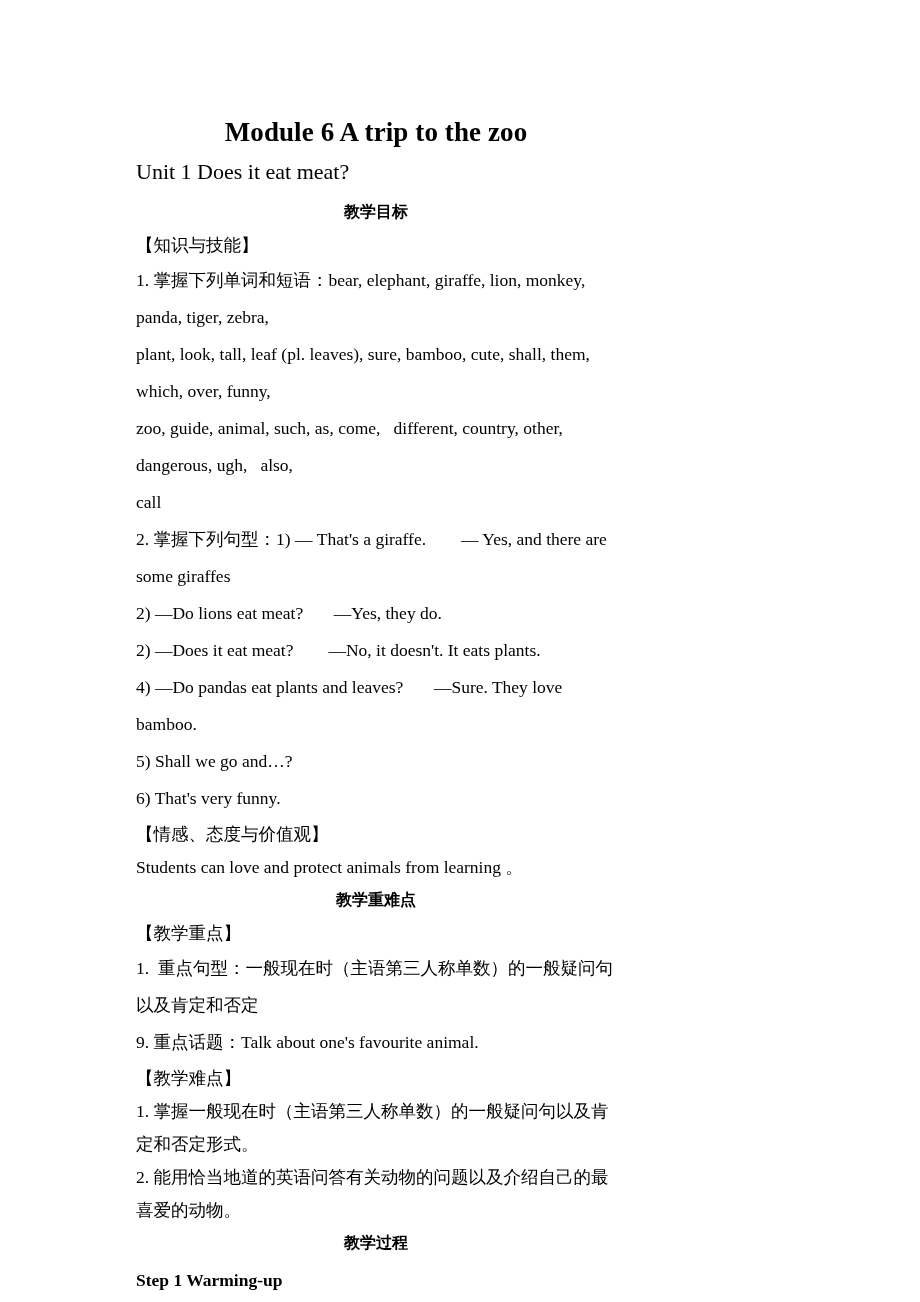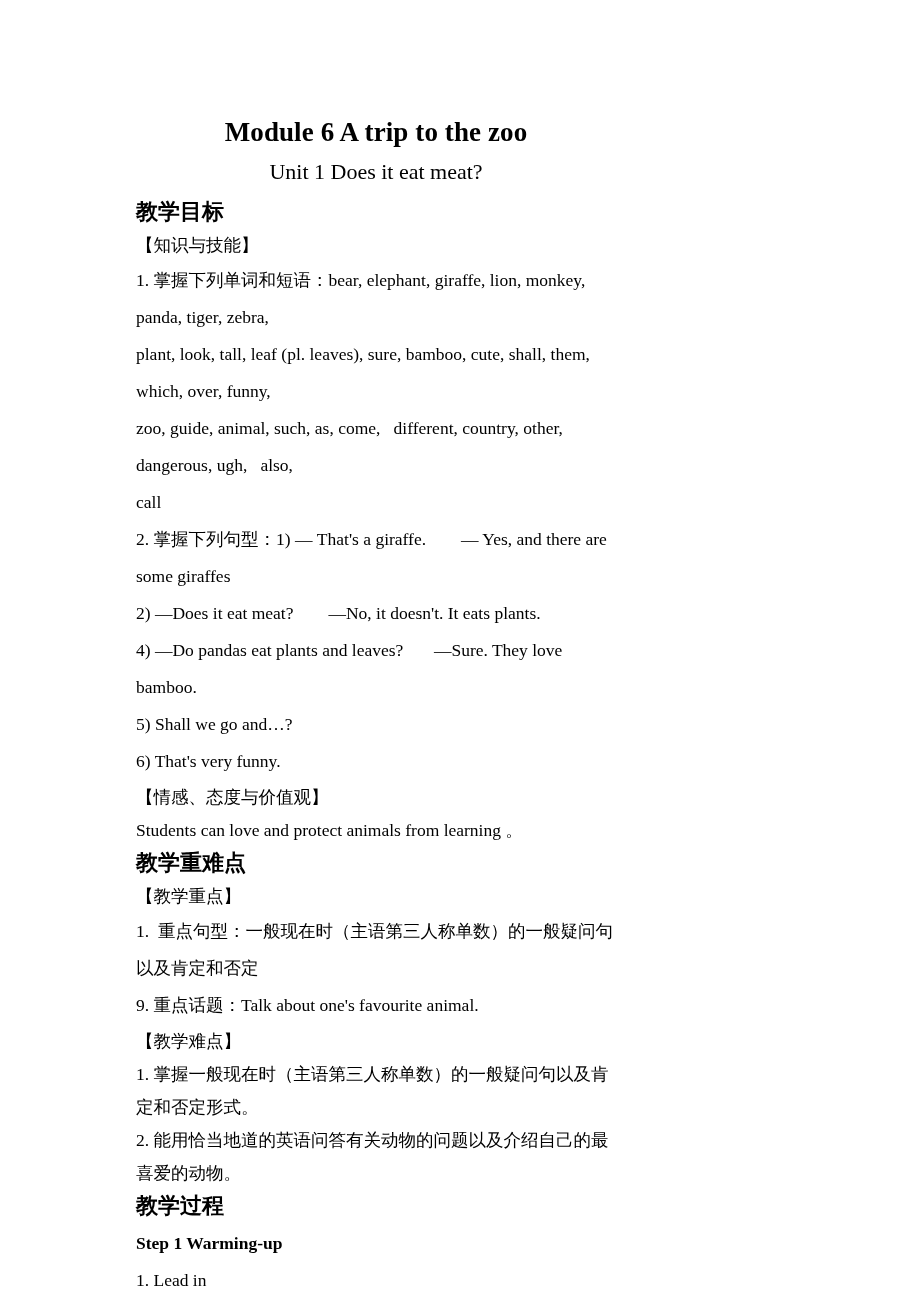--- a/index.html
+++ b/index.html
@@ -29,31 +29,31 @@
     font-size: 27px;
     font-weight: bold;
     text-align: center;
     line-height: 40px;
     margin: 0 0 2px 0;
     letter-spacing: 0.1px;
   }
   .doc-subtitle {
     font-size: 22px;
     font-weight: normal;
-    text-align: center;
     line-height: 36px;
     margin: 0 0 6px 0;
   }
 
   .h-bold {
-    font-size: 22px;
+    font-size: 16px;
     font-weight: bold;
     line-height: 32px;
     margin: 0;
     font-family: "Liberation Sans", "DejaVu Sans", sans-serif;
+    text-align: center;
   }
   .h-bracket {
     font-size: 17.5px;
     font-weight: normal;
     line-height: 34px;
     margin: 0;
   }
   .para {
     font-size: 17.5px;
     line-height: 37px;
@@ -89,20 +89,21 @@
   <p class="para">1. 掌握下列单词和短语：bear, elephant, giraffe, lion, monkey, panda, tiger, zebra,</p>
 
   <p class="para">plant, look, tall, leaf (pl. leaves), sure, bamboo, cute, shall, them, which, over, funny,</p>
 
   <p class="para">zoo, guide, animal, such, as, come,   different, country, other, dangerous, ugh,   also,</p>
 
   <p class="para">call</p>
 
   <p class="para">2. 掌握下列句型：1) — That's a giraffe.        — Yes, and there are some giraffes</p>
 
+  <p class="para">2) —Do lions eat meat?       —Yes, they do.</p>
 
   <p class="para">2) —Does it eat meat?        —No, it doesn't. It eats plants.</p>
 
   <p class="para">4) —Do pandas eat plants and leaves?       —Sure. They love bamboo.</p>
 
   <p class="para">5) Shall we go and…?</p>
 
   <p class="para">6) That's very funny.</p>
 
   <p class="h-bracket">【情感、态度与价值观】</p>

